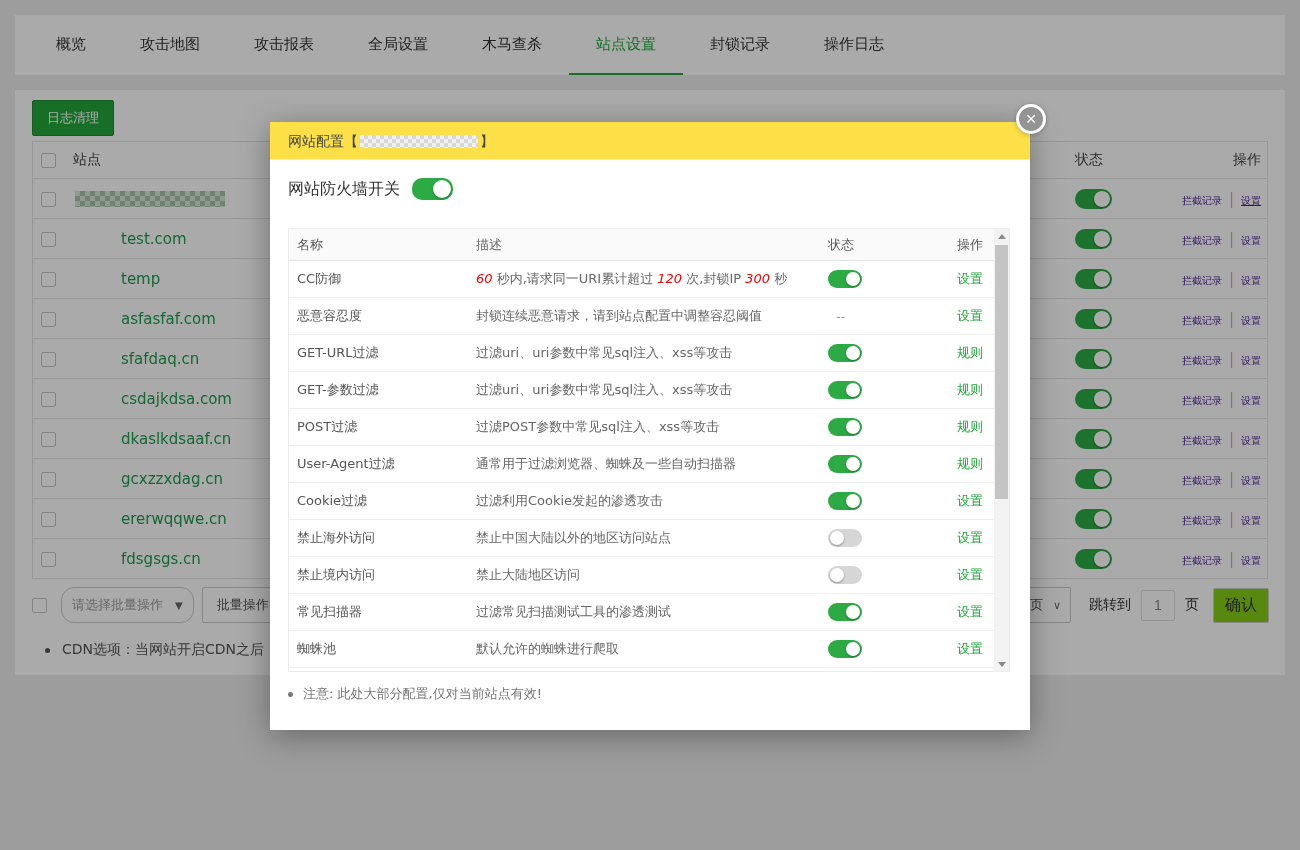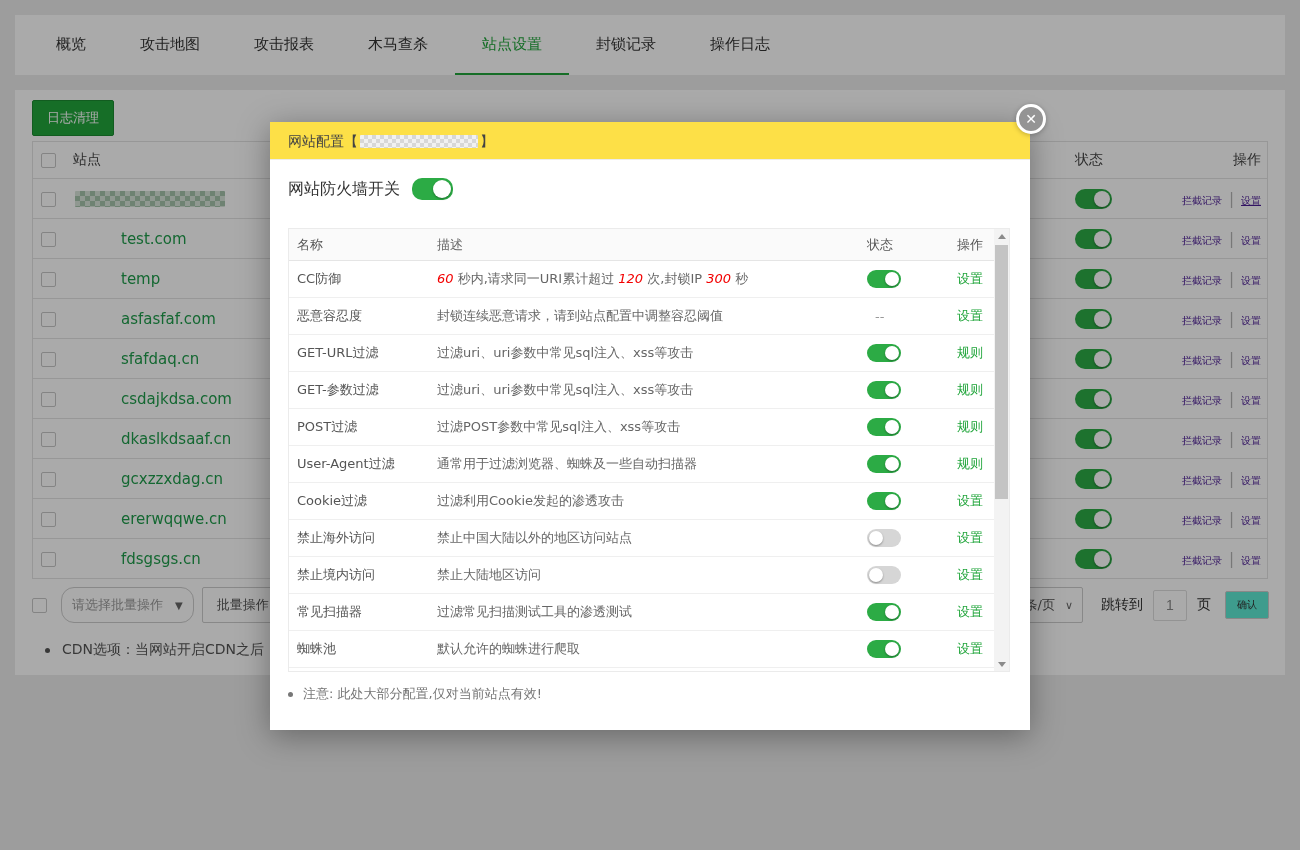--- a/index.html
+++ b/index.html
@@ -63,22 +63,22 @@
   .pager { position:absolute; right:16px; top:497px; display:flex;
     align-items:center; }
   .per-page { display:inline-flex; align-items:center; border:1px solid #ccc;
     border-radius:2px; background:#fff; color:#555; font-size:13px;
     padding:8px 9px; cursor:pointer; }
   .per-page .caret { margin-left:10px; font-size:11px; color:#666; }
   .jump-label { margin:0 10px 0 18px; font-size:14px; color:#333; }
   .jump-input { width:34px; height:31px; border:1px solid #ddd; border-radius:2px;
     text-align:center; font-size:14px; color:#888; }
   .page-suffix { margin:0 14px 0 10px; font-size:14px; color:#333; }
-  .btn-confirm { border:1px solid #ccc; border-radius:2px; background:#5eead4;
-    color:#333; font-size:10px; padding:6px 11px; cursor:pointer; }
+  .btn-confirm { border:1px solid #ccc; border-radius:2px; background:#84cc16;
+    color:#333; font-size:16px; padding:6px 11px; cursor:pointer; }
   .cdn-note { position:absolute; left:30px; top:551px; display:flex;
     align-items:center; font-size:14px; color:#555; white-space:nowrap;
     max-width:250px; overflow:hidden; }
   .dot { width:5px; height:5px; border-radius:50%; background:#555;
     margin-right:12px; flex:0 0 auto; }
   
   .overlay { position:absolute; left:0; top:0; width:1300px; height:850px;
     background:rgba(0,0,0,.335); z-index:10; }
   .modal { position:absolute; left:270px; top:122px; width:760px; height:608px;
     background:#fff; z-index:20; box-shadow:0 6px 30px rgba(0,0,0,.35); }
@@ -95,21 +95,21 @@
   .modal-close { position:absolute; top:-18px; right:-16px; width:30px; height:30px;
     border:3px solid #fff; border-radius:50%; background:#949494; color:#fff;
     display:flex; align-items:center; justify-content:center; font-size:14px;
     font-weight:bold; cursor:pointer; box-shadow:0 1px 5px rgba(0,0,0,.25); z-index:30; }
   .fw-row { position:absolute; left:18px; top:56px; display:flex; align-items:center; }
   .fw-label { font-size:16px; color:#333; margin-right:12px; }
   
   .m-table { position:absolute; left:18px; top:106px; width:722px; height:444px;
     border:1px solid #ebebeb; font-size:13px; overflow:hidden; }
   .m-row { display:flex; align-items:center; height:37px;
-    border-bottom:1px solid #efefef; }
+    border-bottom:1px solid #efefef;gap:39px; }
   .m-row.head { height:32px; background:#fafafa; color:#555;
     border-bottom:1px solid #e5e5e5; }
   .m-name { width:148px; padding-left:8px; color:#555; }
   .m-desc { flex:1; color:#666; }
   .m-desc .red { color:#f30000;font-style:italic; }
   .m-status { width:62px; }
   .m-status .dash { color:#999; padding-left:8px; }
   .m-action { width:80px; padding-left:28px; }
   .m-link { color:#21a53b; text-decoration:none; cursor:pointer; }
   
@@ -128,20 +128,21 @@
     align-items:center; font-size:13px; color:#757575; }
   .modal-note .dot { background:#777; margin-right:10px; }
 </style>
 </head>
 <body>
 
 <div class="nav-bar" id="nav-tabs">
     <div class="tab">概览</div>
     <div class="tab">攻击地图</div>
     <div class="tab">攻击报表</div>
+    <div class="tab">全局设置</div>
     <div class="tab">木马查杀</div>
     <div class="tab active">站点设置</div>
     <div class="tab">封锁记录</div>
     <div class="tab">操作日志</div>
   </div>
 
 <div class="content">
   <span class="btn-green clean-btn">日志清理</span>
 
   <div class="s-table">

